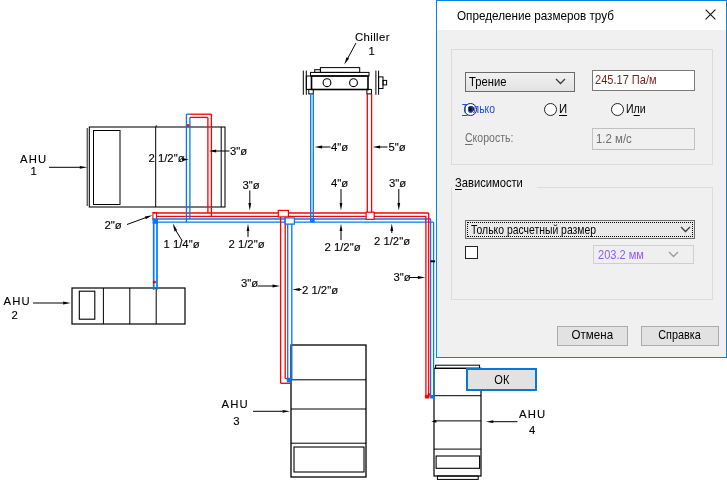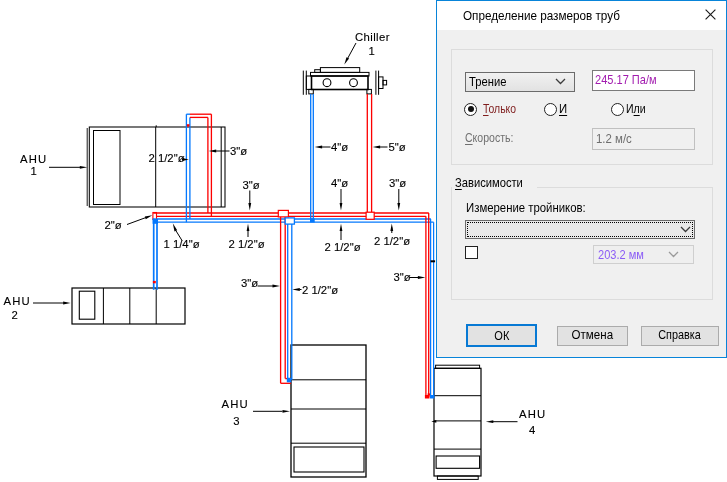--- a/index.html
+++ b/index.html
@@ -24,21 +24,21 @@
 .edit { position:absolute; background:#fff; border:1px solid #7a7a7a; }
 .editd { position:absolute; background:#f0f0f0; border:1px solid #c0c0c0; }
 .radio { position:absolute; width:13px; height:13px; border-radius:50%;
   border:1.3px solid #222; background:#fff; }
 .dot { position:absolute; left:2.2px; top:2.2px; width:6px; height:6px;
   border-radius:50%; background:#111; }
 .chk { position:absolute; width:13px; height:13px; border:1.3px solid #222; background:#fff; }
 .btn { position:absolute; background:#e2e2e2; border:1px solid #ababab;
   font-size:13px; text-align:center; line-height:15.5px; }
 .btn span { display:inline-block; transform-origin:50% 50%; }
-.btn.ok { border:2px solid #0779d4; }
+.btn.ok { border:2px solid #0779d4;margin-top:44px; }
 u { text-underline-offset:2px; text-decoration-thickness:1px; }
 </style></head>
 <body>
 <div id="wrap">
 <svg id="diagram" width="727" height="482" viewBox="0 0 727 482">
 <rect x="89.3" y="127" width="135.7" height="80" stroke="black" stroke-width="1.05" fill="none"></rect>
 <line x1="87.2" y1="128" x2="87.2" y2="206" stroke="black" stroke-width="0.9"></line>
 <rect x="93.5" y="130.5" width="26.5" height="74" stroke="black" stroke-width="1.0" fill="none"></rect>
 <line x1="155.7" y1="127" x2="155.7" y2="207" stroke="black" stroke-width="1"></line>
 <line x1="221.2" y1="127" x2="221.2" y2="207" stroke="black" stroke-width="1"></line>
@@ -177,47 +177,47 @@
 <line x1="253" y1="411.3" x2="282.5" y2="411.3" stroke="black" stroke-width="1"></line>
 <polygon points="290.0,411.3 282.5,412.8 282.5,409.9" fill="black"></polygon>
 <text x="519" y="418" font-size="11.3" letter-spacing="1.2" fill="black" stroke="black" stroke-width="0.12">AHU</text>
 <text x="529" y="433.5" font-size="11.3" letter-spacing="0" fill="black" stroke="black" stroke-width="0.12">4</text>
 <line x1="491.5" y1="421.7" x2="517.5" y2="421.7" stroke="black" stroke-width="1"></line>
 <polygon points="485.8,421.7 493.3,420.2 493.3,423.1" fill="black"></polygon>
 <polygon points="431.3,421.4 436.3,420.0 436.3,422.8" fill="black"></polygon>
 </svg>
 <div id="dlg">
 <div id="titlebar"></div>
-<div class="lb" style="left:26px;top:7.0px;color:#000"><span style="transform:scaleX(0.9);">Определение размеров труб</span></div>
+<div class="lb" style="left:20px;top:7.0px;color:#000"><span style="transform:scaleX(0.9);">Определение размеров труб</span></div>
 <svg id="closex" width="11" height="11" viewBox="0 0 11 11">
         <path d="M0.6,0.6 L10.4,10.4 M10.4,0.6 L0.6,10.4" stroke="#1b1b1b" stroke-width="1.15"></path>
       </svg>
 <div class="grp" style="left:14.100000000000023px;top:47.6px;width:262px;height:116px;"></div>
 <div class="grp" style="left:14.100000000000023px;top:185.6px;width:262px;height:113px;"></div>
 <div class="lb glab" style="left:18.9px;top:174.3px;color:#000"><span style="transform:scaleX(0.86);"><u>З</u>ависимости</span></div>
 <div class="combo" style="left:28.100000000000023px;top:70.9px;width:110.3px;height:20.3px;"></div>
 <div class="lb" style="left:32.1px;top:73.3px;color:#000"><span style="transform:scaleX(0.863);">Трение</span></div>
 <svg class="chevp" style="left:118.30000000000007px;top:77.2px" width="11" height="7" viewBox="0 0 11 7">
         <path d="M1,1 L5.5,5.5 L10,1" stroke="#3c3c3c" stroke-width="1.3" fill="none"></path>
       </svg>
 <div class="edit" style="left:155.80000000000007px;top:68.9px;width:102.3px;height:21.2px;"></div>
-<div class="lb" style="left:158.7px;top:70.9px;color:#a21caf"><span style="transform:scaleX(0.85);">245.17 Па/м</span></div>
+<div class="lb" style="left:158.7px;top:70.9px;color:#7f1d1d"><span style="transform:scaleX(0.85);">245.17 Па/м</span></div>
 <div class="radio" style="left:27.900000000000034px;top:102.1px;">
         <span class="dot"></span>
       </div>
-<div class="lb" style="left:46px;top:100.1px;color:#7f1d1d"><span style="transform:scaleX(0.8);"><u>Т</u>олько</span></div>
+<div class="lb" style="left:25px;top:100.1px;color:#1d4ed8"><span style="transform:scaleX(0.8);"><u>Т</u>олько</span></div>
 <div class="radio" style="left:107.20000000000005px;top:102.1px;"></div>
 <div class="lb" style="left:122.9px;top:100.1px;color:#000"><span style="transform:scaleX(0.87);"><u>И</u></span></div>
 <div class="radio" style="left:174.10000000000002px;top:102.1px;"></div>
 <div class="lb" style="left:189.6px;top:100.1px;color:#000"><span style="transform:scaleX(0.81);">И<u>л</u>и</span></div>
 <div class="lb" style="left:28.1px;top:128.7px;color:#707070"><span style="transform:scaleX(0.81);"><u>С</u>корость:</span></div>
 <div class="editd" style="left:155.60000000000002px;top:127.4px;width:103px;height:22px;"></div>
 <div class="lb" style="left:159.0px;top:130.0px;color:#6e6e6e"><span style="transform:scaleX(0.88);">1.2 м/с</span></div>
-<div class="lb" style="left:29.0px;top:199.1px;color:#000"><span style="transform:scaleX(0.874);">Измерение тройников:</span></div>
 <div class="combo focus" style="left:28.100000000000023px;top:218.6px;width:230.5px;height:19.6px;"></div>
+<div class="lb" style="left:34.0px;top:221.0px;color:#000"><span style="transform:scaleX(0.8);">Только расчетный размер</span></div>
 <svg class="chevp" style="left:243.60000000000002px;top:224.6px" width="11" height="7" viewBox="0 0 11 7">
         <path d="M1,1 L5.5,5.5 L10,1" stroke="#3c3c3c" stroke-width="1.3" fill="none"></path>
       </svg>
 <div class="chk" style="left:28.5px;top:245.4px;"></div>
 <div class="combod" style="left:156.60000000000002px;top:244.4px;width:101px;height:18.6px;"></div>
 <div class="lb" style="left:161.1px;top:246.0px;color:#8b5cf6"><span style="transform:scaleX(0.85);">203.2 мм</span></div>
 <svg class="chevp" style="left:231.10000000000002px;top:249.6px" width="11" height="7" viewBox="0 0 11 7">
         <path d="M1,1 L5.5,5.5 L10,1" stroke="#9a9a9a" stroke-width="1.3" fill="none"></path>
       </svg>
 <div class="btn ok" style="left:29.400000000000034px;top:323.4px;width:71px;height:22.4px;line-height:20.5px;"><span style="transform:scaleX(0.85)">ОК</span></div>

